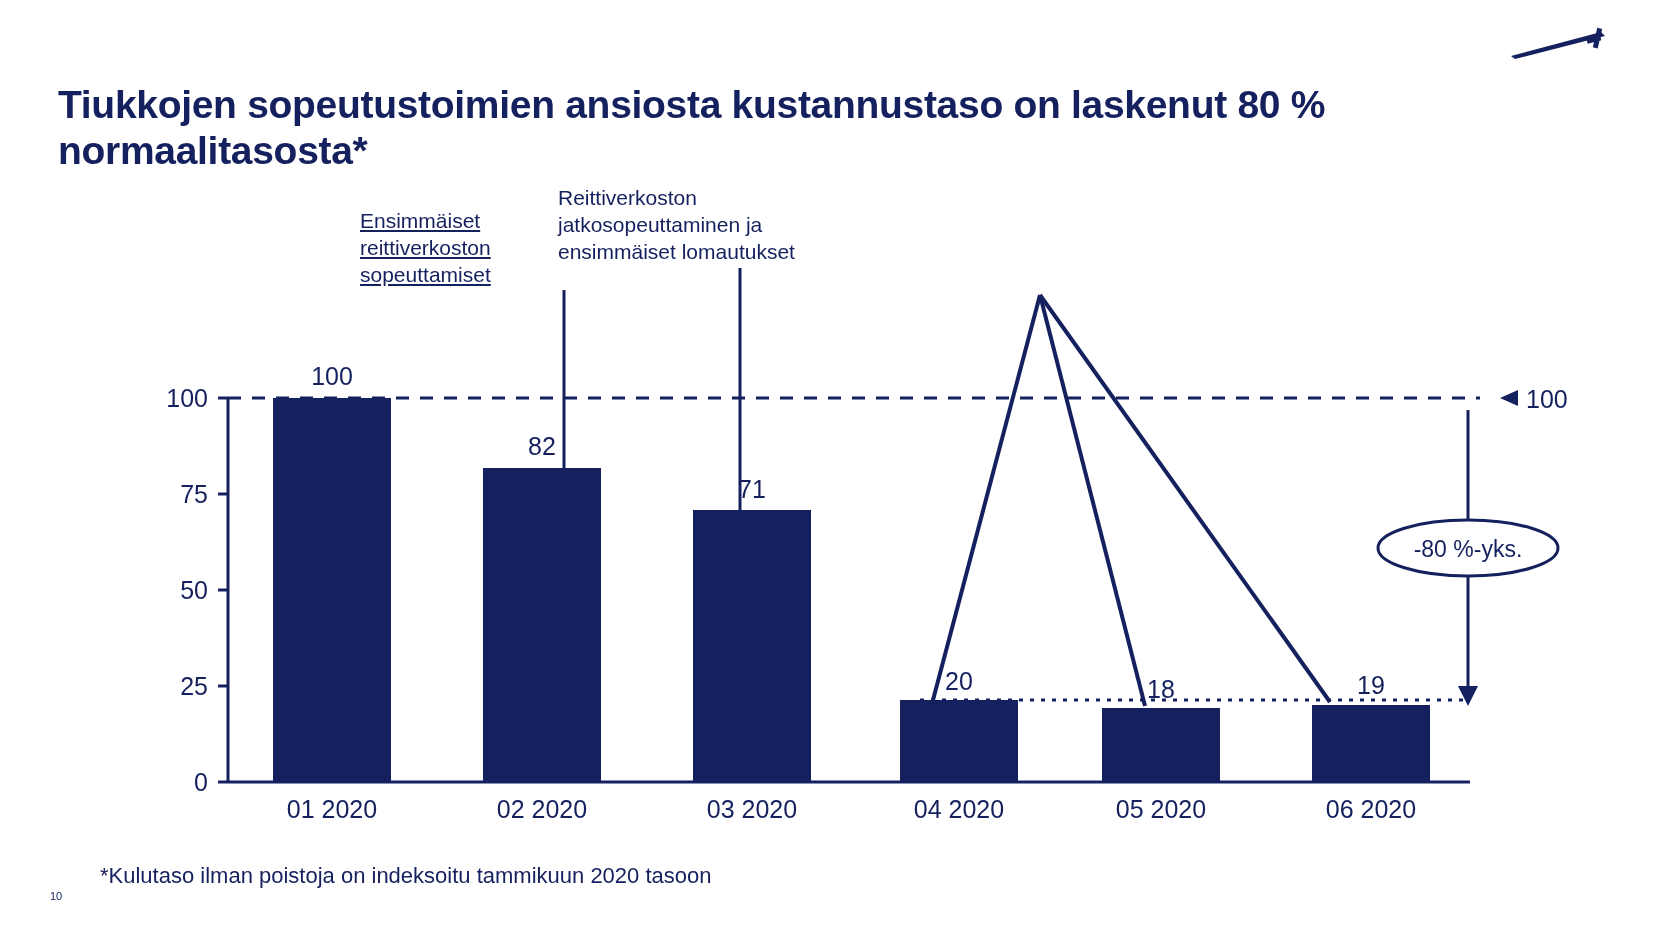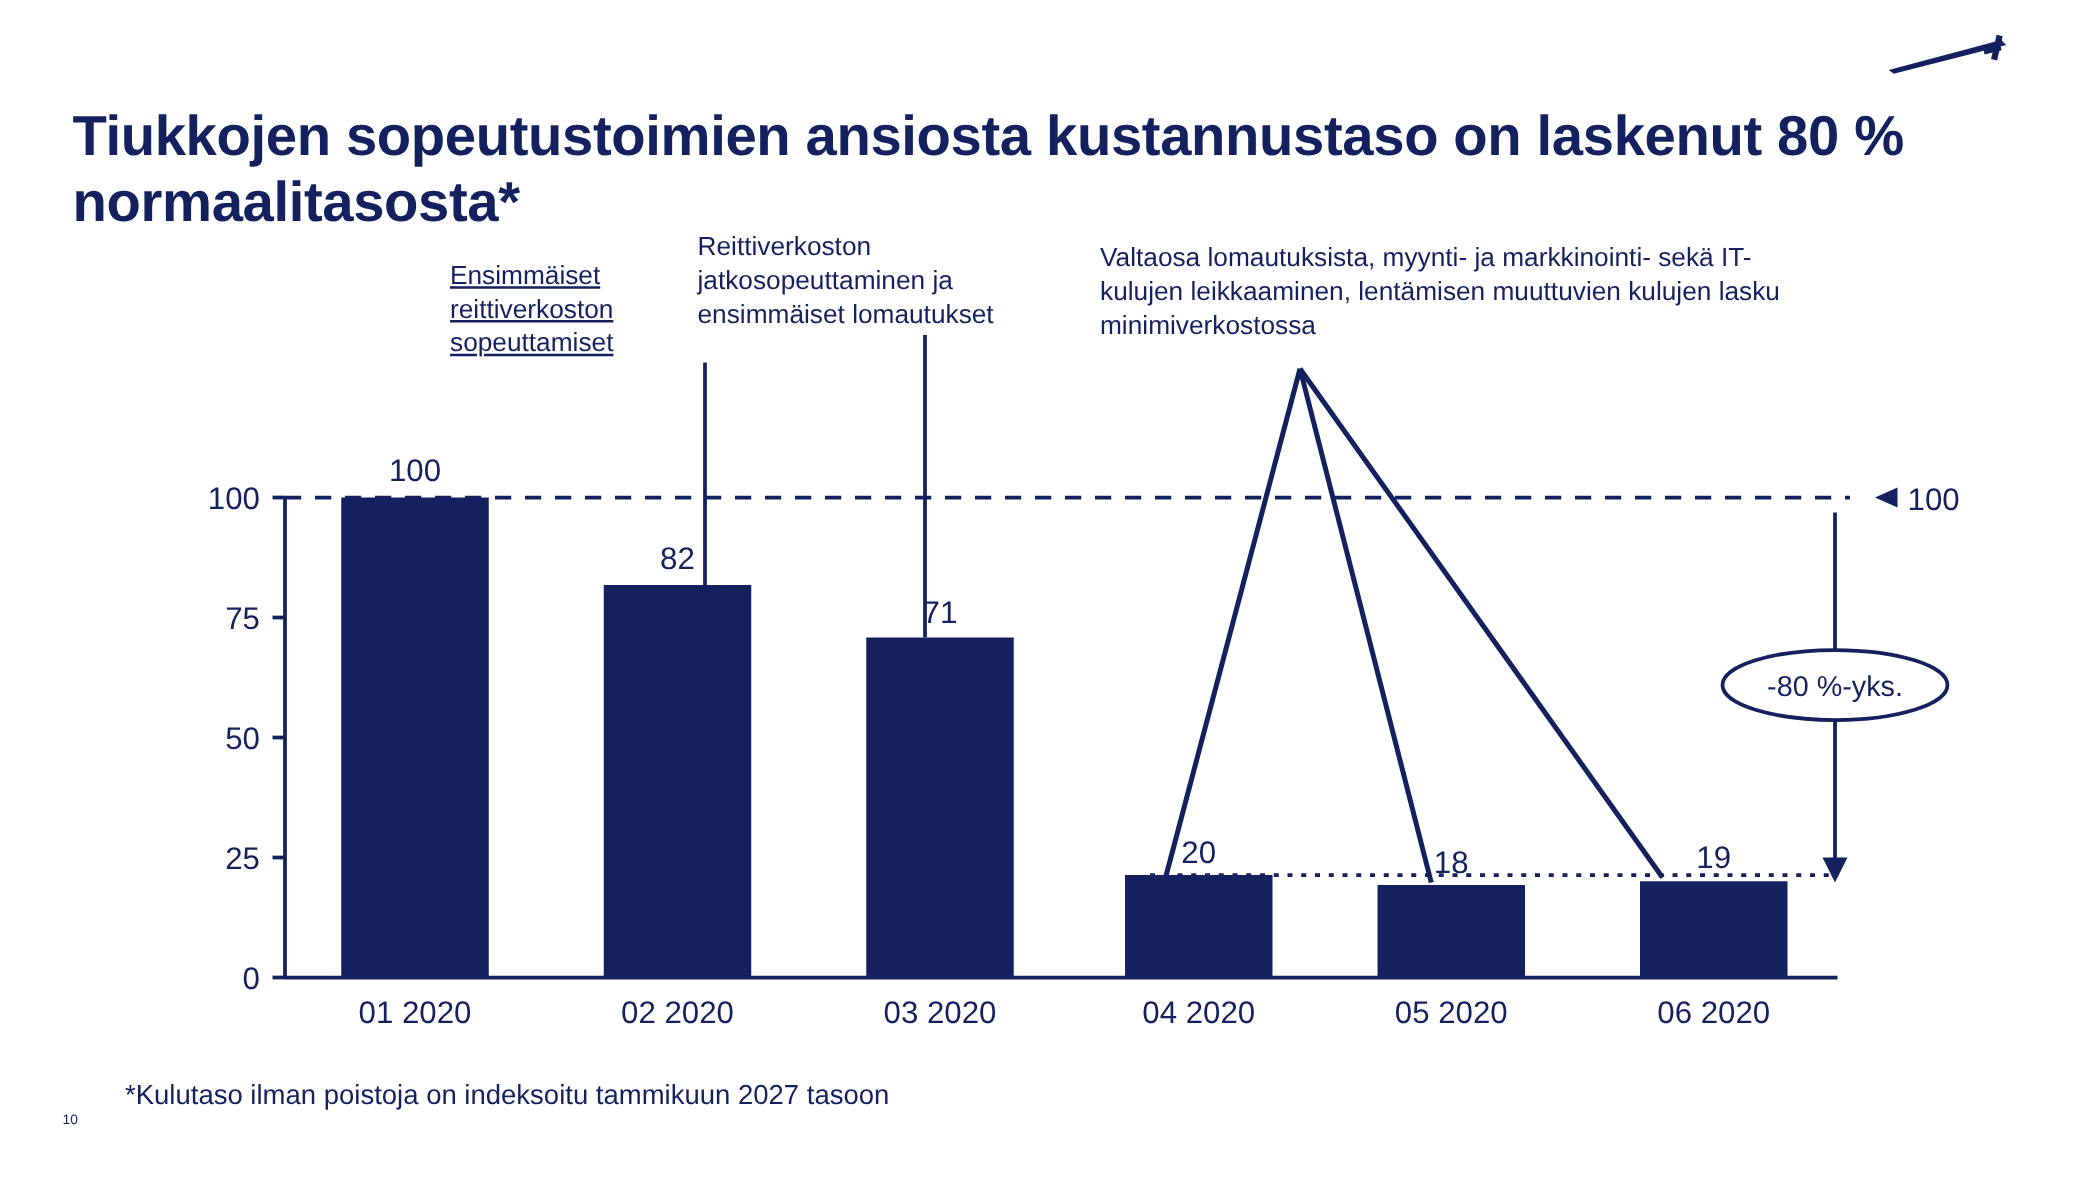--- a/index.html
+++ b/index.html
@@ -28,21 +28,21 @@
     width: 108px;
     height: 36px;
   }
 
   
   .title {
     position: absolute;
     left: 58px;
     top: 82px;
     width: 1520px;
-    font-size: 45px;
+    font-size: 39px;
     font-weight: bold;
     line-height: 1.18;
     color: #15205e;
     letter-spacing: -0.3px;
   }
 
   
   .annot {
     position: absolute;
     font-size: 21px;
@@ -117,21 +117,20 @@
       <path d="M2 30 L92 6 L96 10 L6 33 Z" fill="#15205e"></path>
       <rect x="86" y="2" width="5" height="20" fill="#15205e" transform="rotate(13 88 12)"></rect>
       <rect x="78" y="12" width="14" height="4" fill="#15205e" transform="rotate(-14 85 14)"></rect>
     </svg>
   </div>
 
   <div class="title">Tiukkojen sopeutustoimien ansiosta kustannustaso on laskenut 80 % normaalitasosta*</div>
 
   <div class="annot annot-1">Ensimmäiset reittiverkoston sopeuttamiset</div>
   <div class="annot annot-2">Reittiverkoston jatkosopeuttaminen ja ensimmäiset lomautukset</div>
-  <div class="annot annot-3">Valtaosa lomautuksista, myynti- ja markkinointi- sekä IT-kulujen leikkaaminen, lentämisen muuttuvien kulujen lasku minimiverkostossa</div>
 
   <div class="chart-wrap">
     <svg class="chart" width="1663" height="951">
 
       <line x1="188" y1="398" x2="188" y2="782" stroke="#15205e" stroke-width="3"></line>
 
       <line x1="188" y1="782" x2="1430" y2="782" stroke="#15205e" stroke-width="3"></line>
 
       <line x1="178" y1="398" x2="188" y2="398" stroke="#15205e" stroke-width="3"></line>
       <line x1="178" y1="494" x2="188" y2="494" stroke="#15205e" stroke-width="3"></line>
@@ -180,16 +179,16 @@
       <line x1="1000" y1="295" x2="1290" y2="702" stroke="#15205e" stroke-width="4"></line>
 
       <line x1="1428" y1="410" x2="1428" y2="690" stroke="#15205e" stroke-width="3"></line>
       <polygon points="1428,706 1418,686 1438,686" fill="#15205e"></polygon>
       <ellipse cx="1428" cy="548" rx="90" ry="28" fill="#ffffff" stroke="#15205e" stroke-width="3"></ellipse>
       <text class="delta-label" x="1428" y="557" text-anchor="middle">-80 %-yks.</text>
 
     </svg>
   </div>
 
-  <div class="footnote">*Kulutaso ilman poistoja on indeksoitu tammikuun 2027 tasoon</div>
+  <div class="footnote">*Kulutaso ilman poistoja on indeksoitu tammikuun 2020 tasoon</div>
   <div class="pagenum">10</div>
 
 </div>
 
 </body></html>

